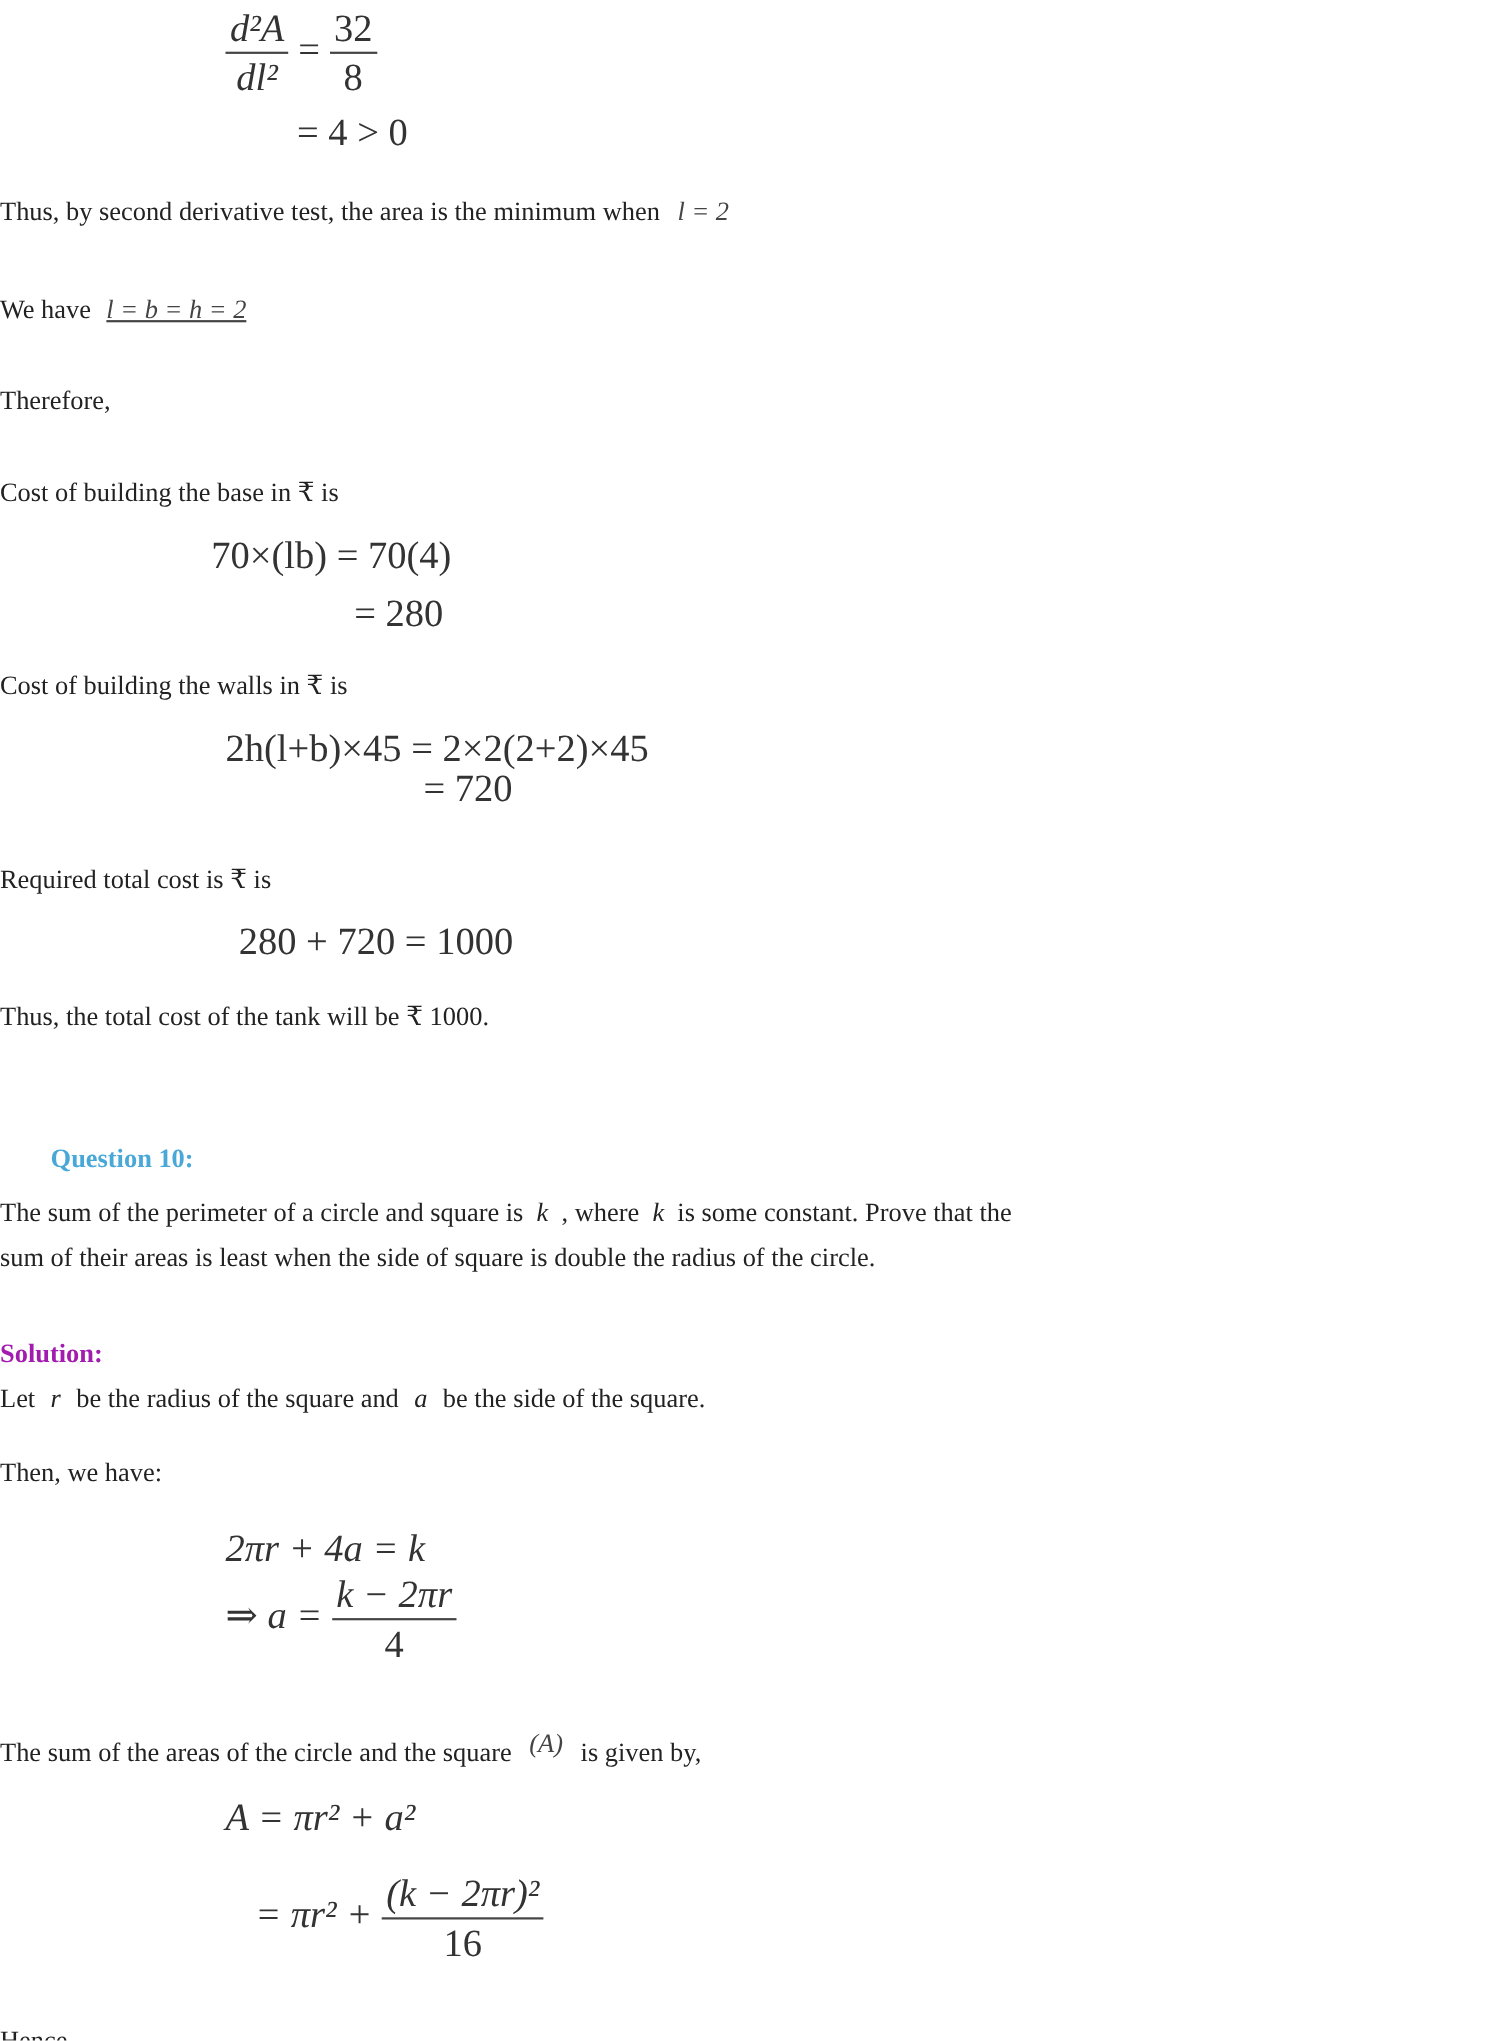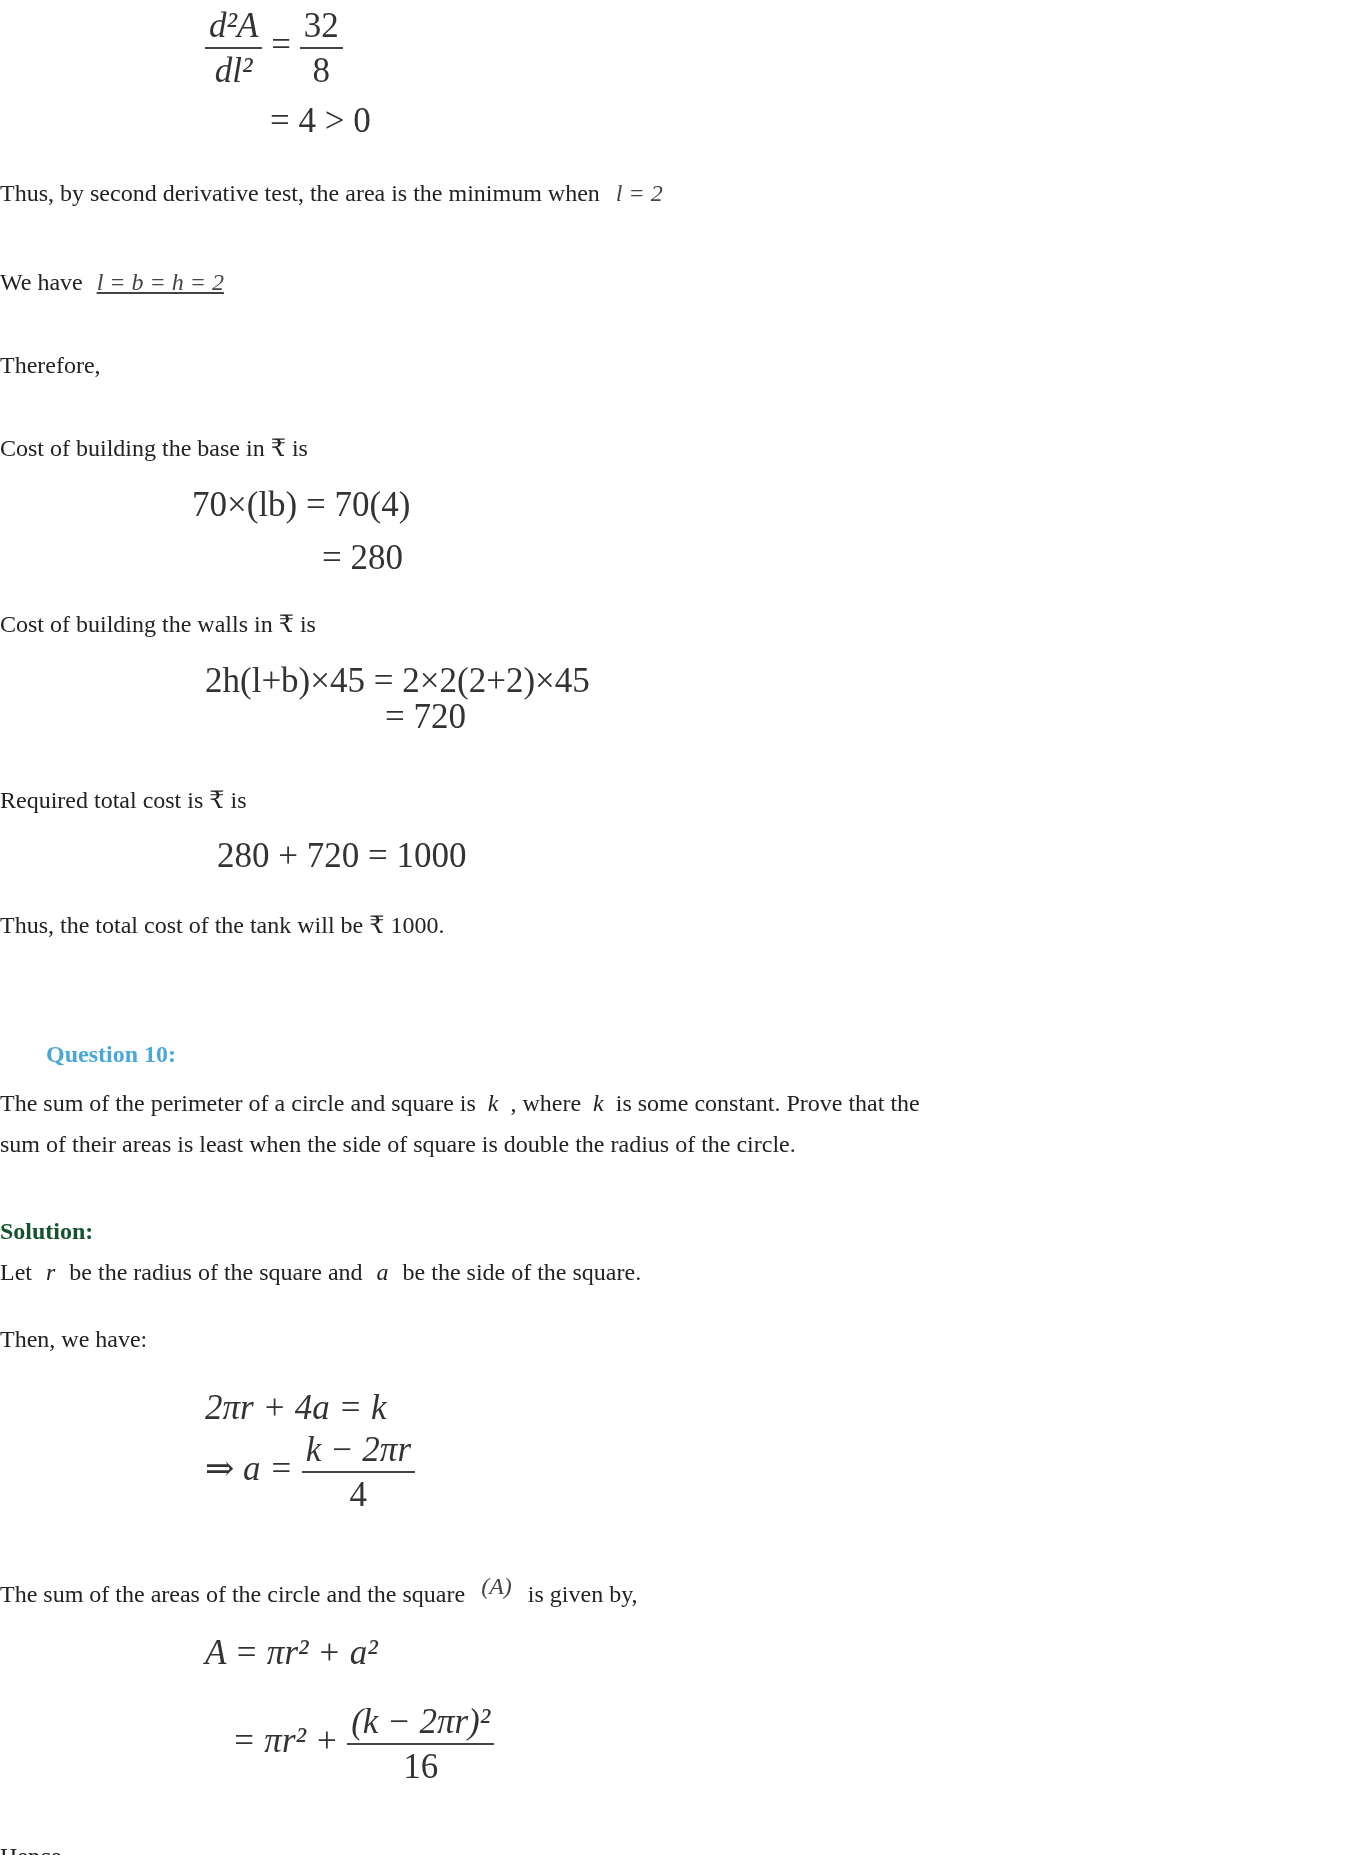--- a/index.html
+++ b/index.html
@@ -2,21 +2,21 @@
 <html><head>
 <meta charset="utf-8">
 <style>
   html, body { margin:0; padding:0; background:#ffffff; }
   body { width:1352px; height:1855px; position:relative; overflow:hidden;
          font-family:"Liberation Serif","DejaVu Serif",serif; color:#222; }
   .t { position:absolute; left:0; font-size:24px; white-space:nowrap; line-height:1; }
   .m { position:absolute; font-size:35px; white-space:nowrap; line-height:1; color:#333; }
   .i { font-style:italic; }
   .heading-q { color:#4aa8d8; font-weight:bold;padding-left:46px; }
-  .heading-s { color:#14532d; font-weight:bold; }
+  .heading-s { color:#a21caf; font-weight:bold; }
   .frac { display:inline-flex; flex-direction:column; align-items:center; vertical-align:middle; }
   .frac .num { padding:0 4px 4px 4px; border-bottom:2px solid #444; }
   .frac .den { padding-top:4px; }
 </style>
 </head>
 <body>
 
 <div class="m i" style="left:205px; top:8px;">
   <span class="frac">
     <span class="num">d²A</span>

